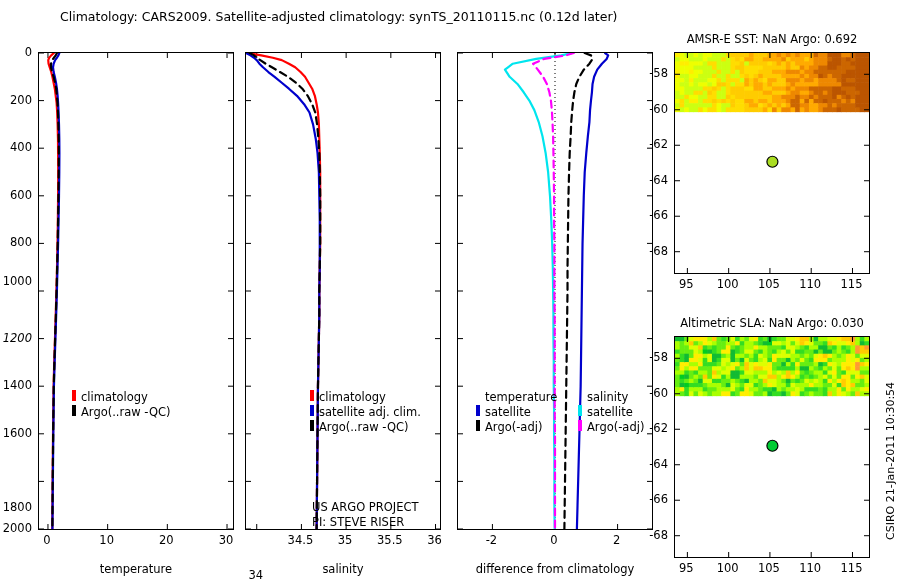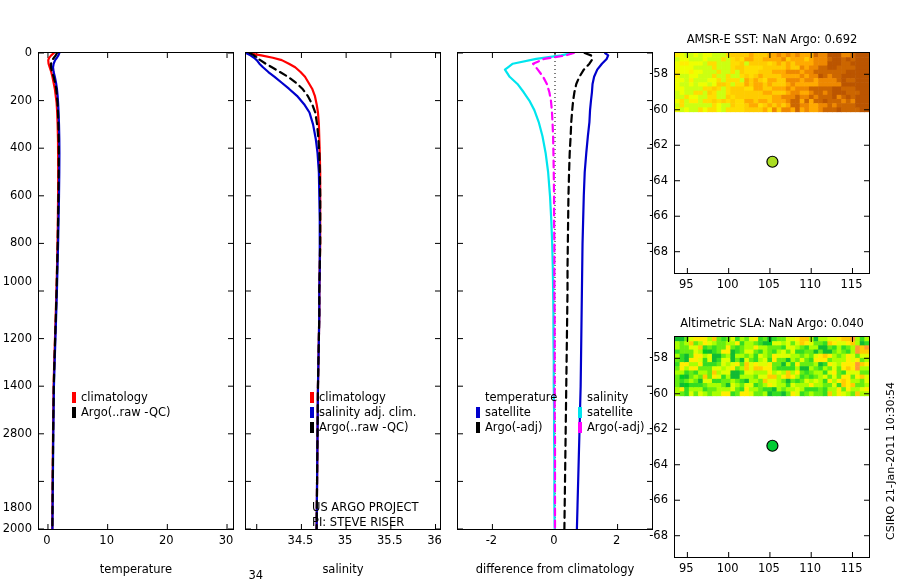--- a/index.html
+++ b/index.html
@@ -5,32 +5,33 @@
   html,body{margin:0;padding:0;background:#ffffff;}
   body{width:900px;height:580px;position:relative;overflow:hidden;
        font-family:"DejaVu Sans","Liberation Sans",sans-serif;color:#000;}
   .abs{position:absolute;}
   #title{left:60px;top:8px;width:620px;font-size:12.5px;line-height:17px;white-space:nowrap;}
   .panel{position:absolute;border:1px solid #000;background:#fff;box-sizing:border-box;}
   .axlabel{position:absolute;font-size:11.5px;text-align:center;}
   .ticklabel{position:absolute;font-size:11.5px;white-space:nowrap;}
   .maptitle{position:absolute;font-size:11.5px;text-align:center;white-space:nowrap;}
   .legend{position:absolute;font-size:11.5px;line-height:15px;white-space:nowrap;}
-  .legrow{display:flex;align-items:center;height:15px;}
+  .legrow{display:flex;height:15px;}
   .swatch{display:inline-block;width:4px;height:11px;margin-right:5px;flex:0 0 auto;}
   .swatch.blank{background:transparent;}
   .footer{position:absolute;font-size:11.5px;line-height:15px;white-space:nowrap;}
   #csiro{position:absolute;font-size:11px;white-space:nowrap;
          transform-origin:0 0;transform:rotate(-90deg);}
   svg{display:block;}
 </style>
 </head>
 <body>
 
 <div id="title" class="abs">
+  <div>Climatology: CARS2009. Satellite-adjusted climatology: synTS_20110115.nc (0.12d later)</div>
 </div>
 
 <div class="panel" id="panel-temperature" style="left:38px;top:52px;width:196px;height:478px;">
     <svg width="194" height="476">
       <line x1="8.953846153846154" y1="0" x2="8.953846153846154" y2="5" stroke="#000" stroke-width="1"></line>
       <line x1="8.953846153846154" y1="476" x2="8.953846153846154" y2="471" stroke="#000" stroke-width="1"></line>
       <line x1="68.64615384615385" y1="0" x2="68.64615384615385" y2="5" stroke="#000" stroke-width="1"></line>
       <line x1="68.64615384615385" y1="476" x2="68.64615384615385" y2="471" stroke="#000" stroke-width="1"></line>
       <line x1="128.33846153846153" y1="0" x2="128.33846153846153" y2="5" stroke="#000" stroke-width="1"></line>
       <line x1="128.33846153846153" y1="476" x2="128.33846153846153" y2="471" stroke="#000" stroke-width="1"></line>
@@ -1365,21 +1366,21 @@
       <line x1="194" y1="127.74193548387096" x2="189" y2="127.74193548387096" stroke="#000" stroke-width="1"></line>
       <line x1="0" y1="163.22580645161287" x2="5" y2="163.22580645161287" stroke="#000" stroke-width="1"></line>
       <line x1="194" y1="163.22580645161287" x2="189" y2="163.22580645161287" stroke="#000" stroke-width="1"></line>
       <line x1="0" y1="198.7096774193548" x2="5" y2="198.7096774193548" stroke="#000" stroke-width="1"></line>
       <line x1="194" y1="198.7096774193548" x2="189" y2="198.7096774193548" stroke="#000" stroke-width="1"></line>
       <circle cx="97.413" cy="108.758" r="5.5" fill="#00cc33" stroke="#000" stroke-width="1.2"></circle>
     </svg>
   </div>
 
 <div class="maptitle" style="left:674px;top:32px;width:196px;">AMSR-E SST: NaN Argo: 0.692</div>
-<div class="maptitle" style="left:674px;top:316px;width:196px;">Altimetric SLA: NaN Argo: 0.040</div>
+<div class="maptitle" style="left:674px;top:316px;width:196px;">Altimetric SLA: NaN Argo: 0.030</div>
 
 <div class="axlabel" style="left:38px;top:562px;width:196px;">temperature</div>
 <div class="axlabel" style="left:245px;top:562px;width:196px;">salinity</div>
 <div class="axlabel" style="left:457px;top:562px;width:196px;">difference from climatology</div>
 
 <div class="footer" style="left:312px;top:500px;">
   <div>US ARGO PROJECT</div>
   <div>PI: STEVE RISER</div>
 </div>
 
@@ -1396,21 +1397,21 @@
   </div>
 </div>
 
 <div class="legend" style="left:310px;top:390px;">
   <div class="legrow">
     <span class="swatch" style="background: rgb(255, 0, 0);"></span>
     <span>climatology</span>
   </div>
   <div class="legrow">
     <span class="swatch" style="background: rgb(0, 0, 204);"></span>
-    <span>salinity adj. clim.</span>
+    <span>satellite adj. clim.</span>
   </div>
   <div class="legrow">
     <span class="swatch" style="background: rgb(0, 0, 0);"></span>
     <span>Argo(..raw -QC)</span>
   </div>
 </div>
 
 <div class="legend" style="left:476px;top:390px;">
   <div class="legrow">
     <span class="swatch blank"></span>
@@ -1444,23 +1445,23 @@
 <div class="ticklabel" style="left: 46.9538px; top: 533px; transform: translateX(-50%);">0</div>
 <div class="ticklabel" style="left: 106.646px; top: 533px; transform: translateX(-50%);">10</div>
 <div class="ticklabel" style="left: 166.338px; top: 533px; transform: translateX(-50%);">20</div>
 <div class="ticklabel" style="left: 226.031px; top: 533px; transform: translateX(-50%);">30</div>
 <div class="ticklabel" style="left: 32px; top: 52px; transform: translate(-100%, -50%);">0</div>
 <div class="ticklabel" style="left: 32px; top: 99.6px; transform: translate(-100%, -50%);">200</div>
 <div class="ticklabel" style="left: 32px; top: 147.2px; transform: translate(-100%, -50%);">400</div>
 <div class="ticklabel" style="left: 32px; top: 194.8px; transform: translate(-100%, -50%);">600</div>
 <div class="ticklabel" style="left: 32px; top: 242.4px; transform: translate(-100%, -50%);">800</div>
 <div class="ticklabel" style="left: 32px; top: 281px; transform: translate(-100%, -50%);">1000</div>
-<div class="ticklabel" style="left: 32px; top: 337.6px; transform: translate(-100%, -50%);">1200</div>
+<div class="ticklabel" style="left: 32px; top: 337.6px; transform: translate(-100%, -50%); font-style: italic;">1200</div>
 <div class="ticklabel" style="left: 32px; top: 385.2px; transform: translate(-100%, -50%);">1400</div>
-<div class="ticklabel" style="left: 32px; top: 432.8px; transform: translate(-100%, -50%);">2800</div>
+<div class="ticklabel" style="left: 32px; top: 432.8px; transform: translate(-100%, -50%);">1600</div>
 <div class="ticklabel" style="left: 32px; top: 507px; transform: translate(-100%, -50%);">1800</div>
 <div class="ticklabel" style="left: 32px; top: 528px; transform: translate(-100%, -50%);">2000</div>
 <div class="ticklabel" style="left: 255.728px; top: 533px; transform: translateX(-50%); margin-top: 35px;">34</div>
 <div class="ticklabel" style="left: 300.429px; top: 533px; transform: translateX(-50%);">34.5</div>
 <div class="ticklabel" style="left: 345.129px; top: 533px; transform: translateX(-50%);">35</div>
 <div class="ticklabel" style="left: 389.829px; top: 533px; transform: translateX(-50%);">35.5</div>
 <div class="ticklabel" style="left: 434.53px; top: 533px; transform: translateX(-50%);">36</div>
 <div class="ticklabel" style="left: 491.419px; top: 533px; transform: translateX(-50%);">-2</div>
 <div class="ticklabel" style="left: 554px; top: 533px; transform: translateX(-50%);">0</div>
 <div class="ticklabel" style="left: 616.581px; top: 533px; transform: translateX(-50%);">2</div>

